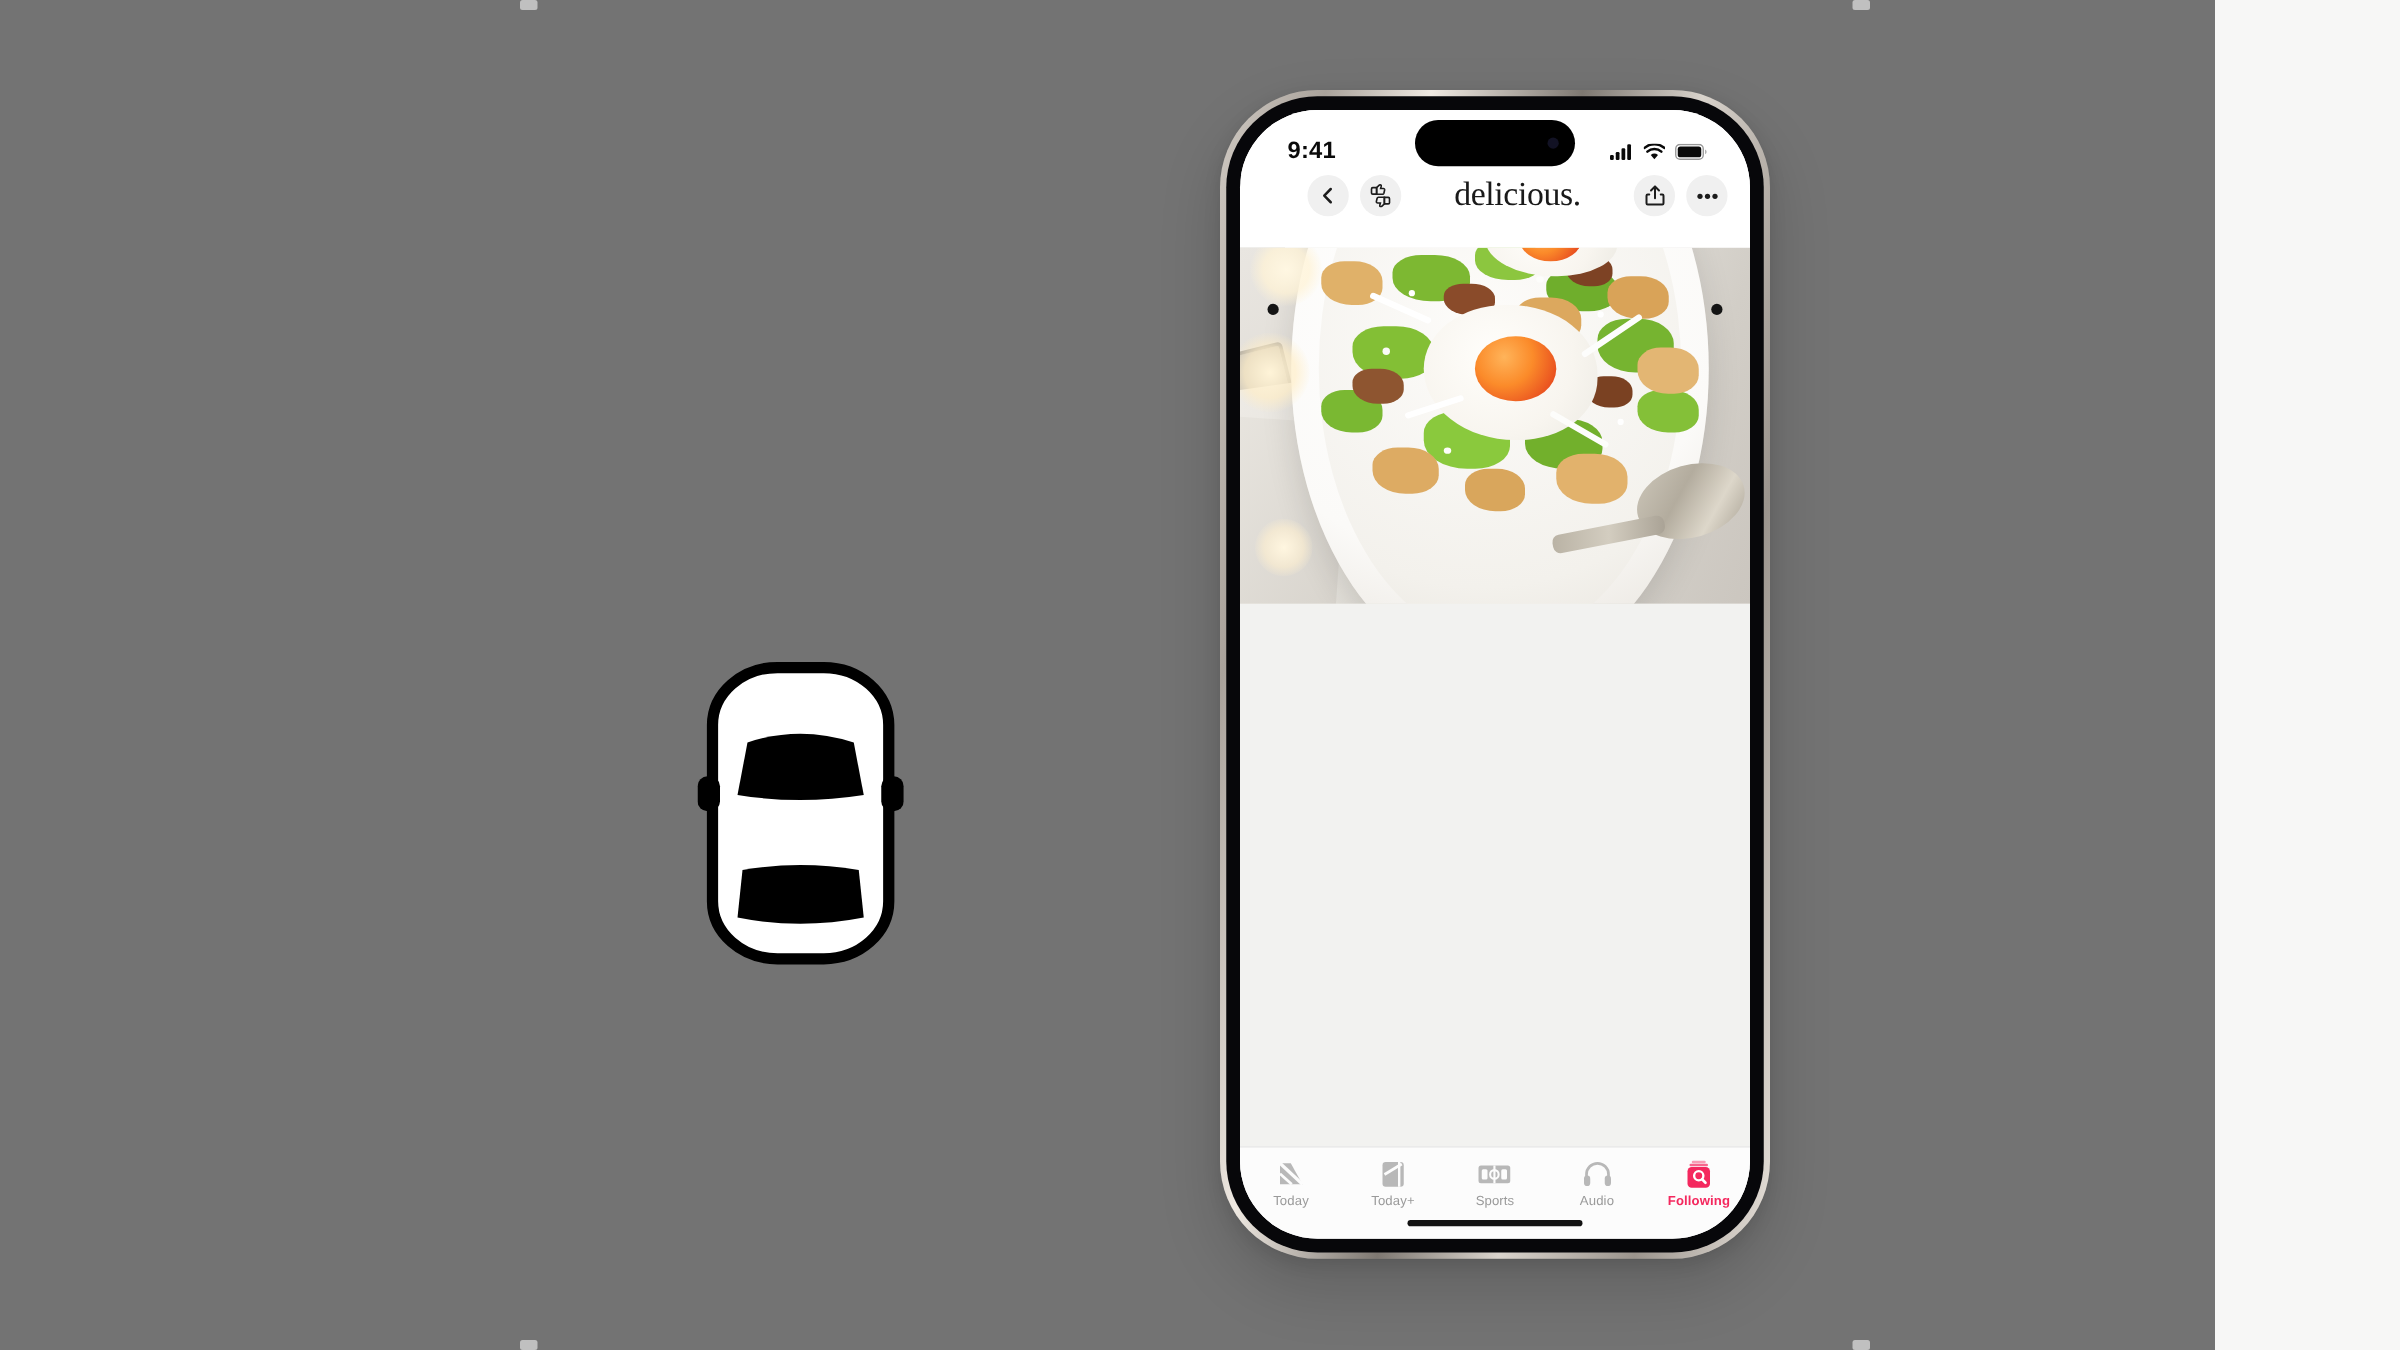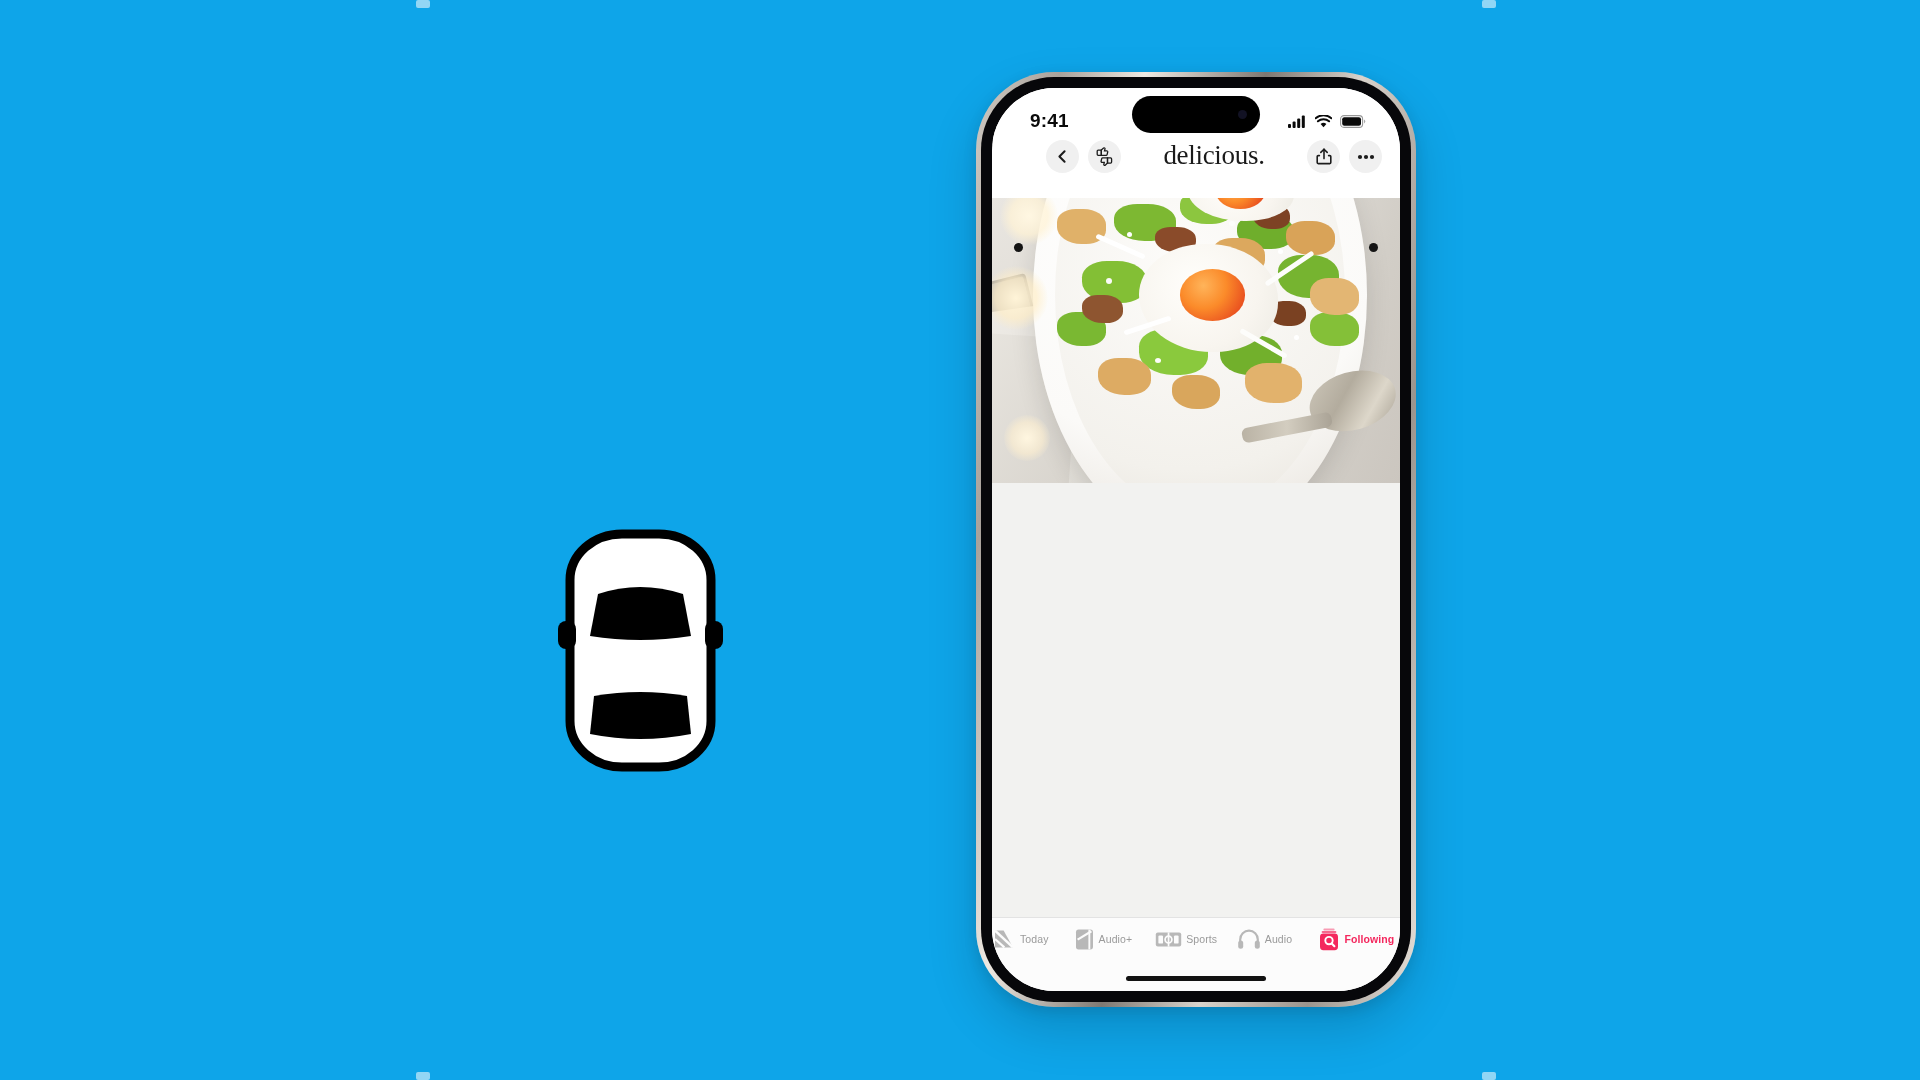--- a/index.html
+++ b/index.html
@@ -2,21 +2,21 @@
 <html><head>
 <meta charset="utf-8">
 <style>
   * { margin:0; padding:0; box-sizing:border-box; }
   html, body {
     width:1920px; height:1080px;
     background:#f7f7f6;
     font-family:"Liberation Sans", sans-serif;
     overflow:hidden;
   }
-  #stage { position:relative; width:1920px; height:1080px; background:#0ea5e9; }
+  #stage { position:relative; width:1772px; height:1080px; background:#737373; }
 
   
   .edge-mark { position:absolute; background:#ffffff; opacity:.55; border-radius:2px; }
 
   
   #car-glyph { position:absolute; left:558px; top:528px; width:165px; height:245px; }
   #car-glyph svg { width:100%; height:100%; display:block; }
 
   
   #phone {
@@ -145,21 +145,21 @@
   }
 
   
   #tab-bar {
     flex:0 0 auto; height:74px;
     background:rgba(252,252,252,.96);
     border-top:.5px solid #e3e3e3;
     display:flex; align-items:flex-start; padding-top:9px;
     z-index:7;
   }
-  .tab { flex:1 1 0; display:flex; flex-direction:row; align-items:center; gap:4px; }
+  .tab { flex:1 1 0; display:flex; flex-direction:column; align-items:center; gap:4px; }
   .tab-icon { height:24px; display:flex; align-items:center; justify-content:center; }
   .tab-label { font-size:10.5px; color:#9a9a9a; letter-spacing:.1px; }
   .tab.active .tab-label { color:#f4285e; font-weight:700; }
   #home-indicator {
     position:absolute; left:50%; transform:translateX(-50%); bottom:10px;
     width:140px; height:5px; border-radius:3px; background:#121212; z-index:8;
   }
 </style>
 </head>
 <body>
@@ -327,21 +327,21 @@
         </div>
 
         <div class="tab">
           <div class="tab-icon">
             <svg width="21" height="23" viewBox="0 0 21 23">
               <rect x="2" y="1.6" width="17" height="19.8" rx="2.6" fill="#b8b8b8"></rect>
               <path d="M3.6 11.6 L17.4 3.2" stroke="#fcfcfc" stroke-width="2.2"></path>
               <rect x="14.4" y="1.6" width="1.9" height="19.8" fill="#fcfcfc"></rect>
             </svg>
           </div>
-          <div class="tab-label">Audio+</div>
+          <div class="tab-label">Today+</div>
         </div>
 
         <div class="tab">
           <div class="tab-icon">
             <svg width="27" height="19" viewBox="0 0 27 19">
               <rect x="0.8" y="2.4" width="25.4" height="14.2" rx="2" fill="#b8b8b8"></rect>
               <rect x="3.4" y="5.4" width="4.6" height="8.2" rx="1.2" fill="#fcfcfc"></rect>
               <rect x="19" y="5.4" width="4.6" height="8.2" rx="1.2" fill="#fcfcfc"></rect>
               <rect x="12.7" y="2.4" width="1.7" height="14.2" fill="#fcfcfc"></rect>
               <circle cx="13.5" cy="9.5" r="3.4" fill="none" stroke="#fcfcfc" stroke-width="1.7"></circle>

